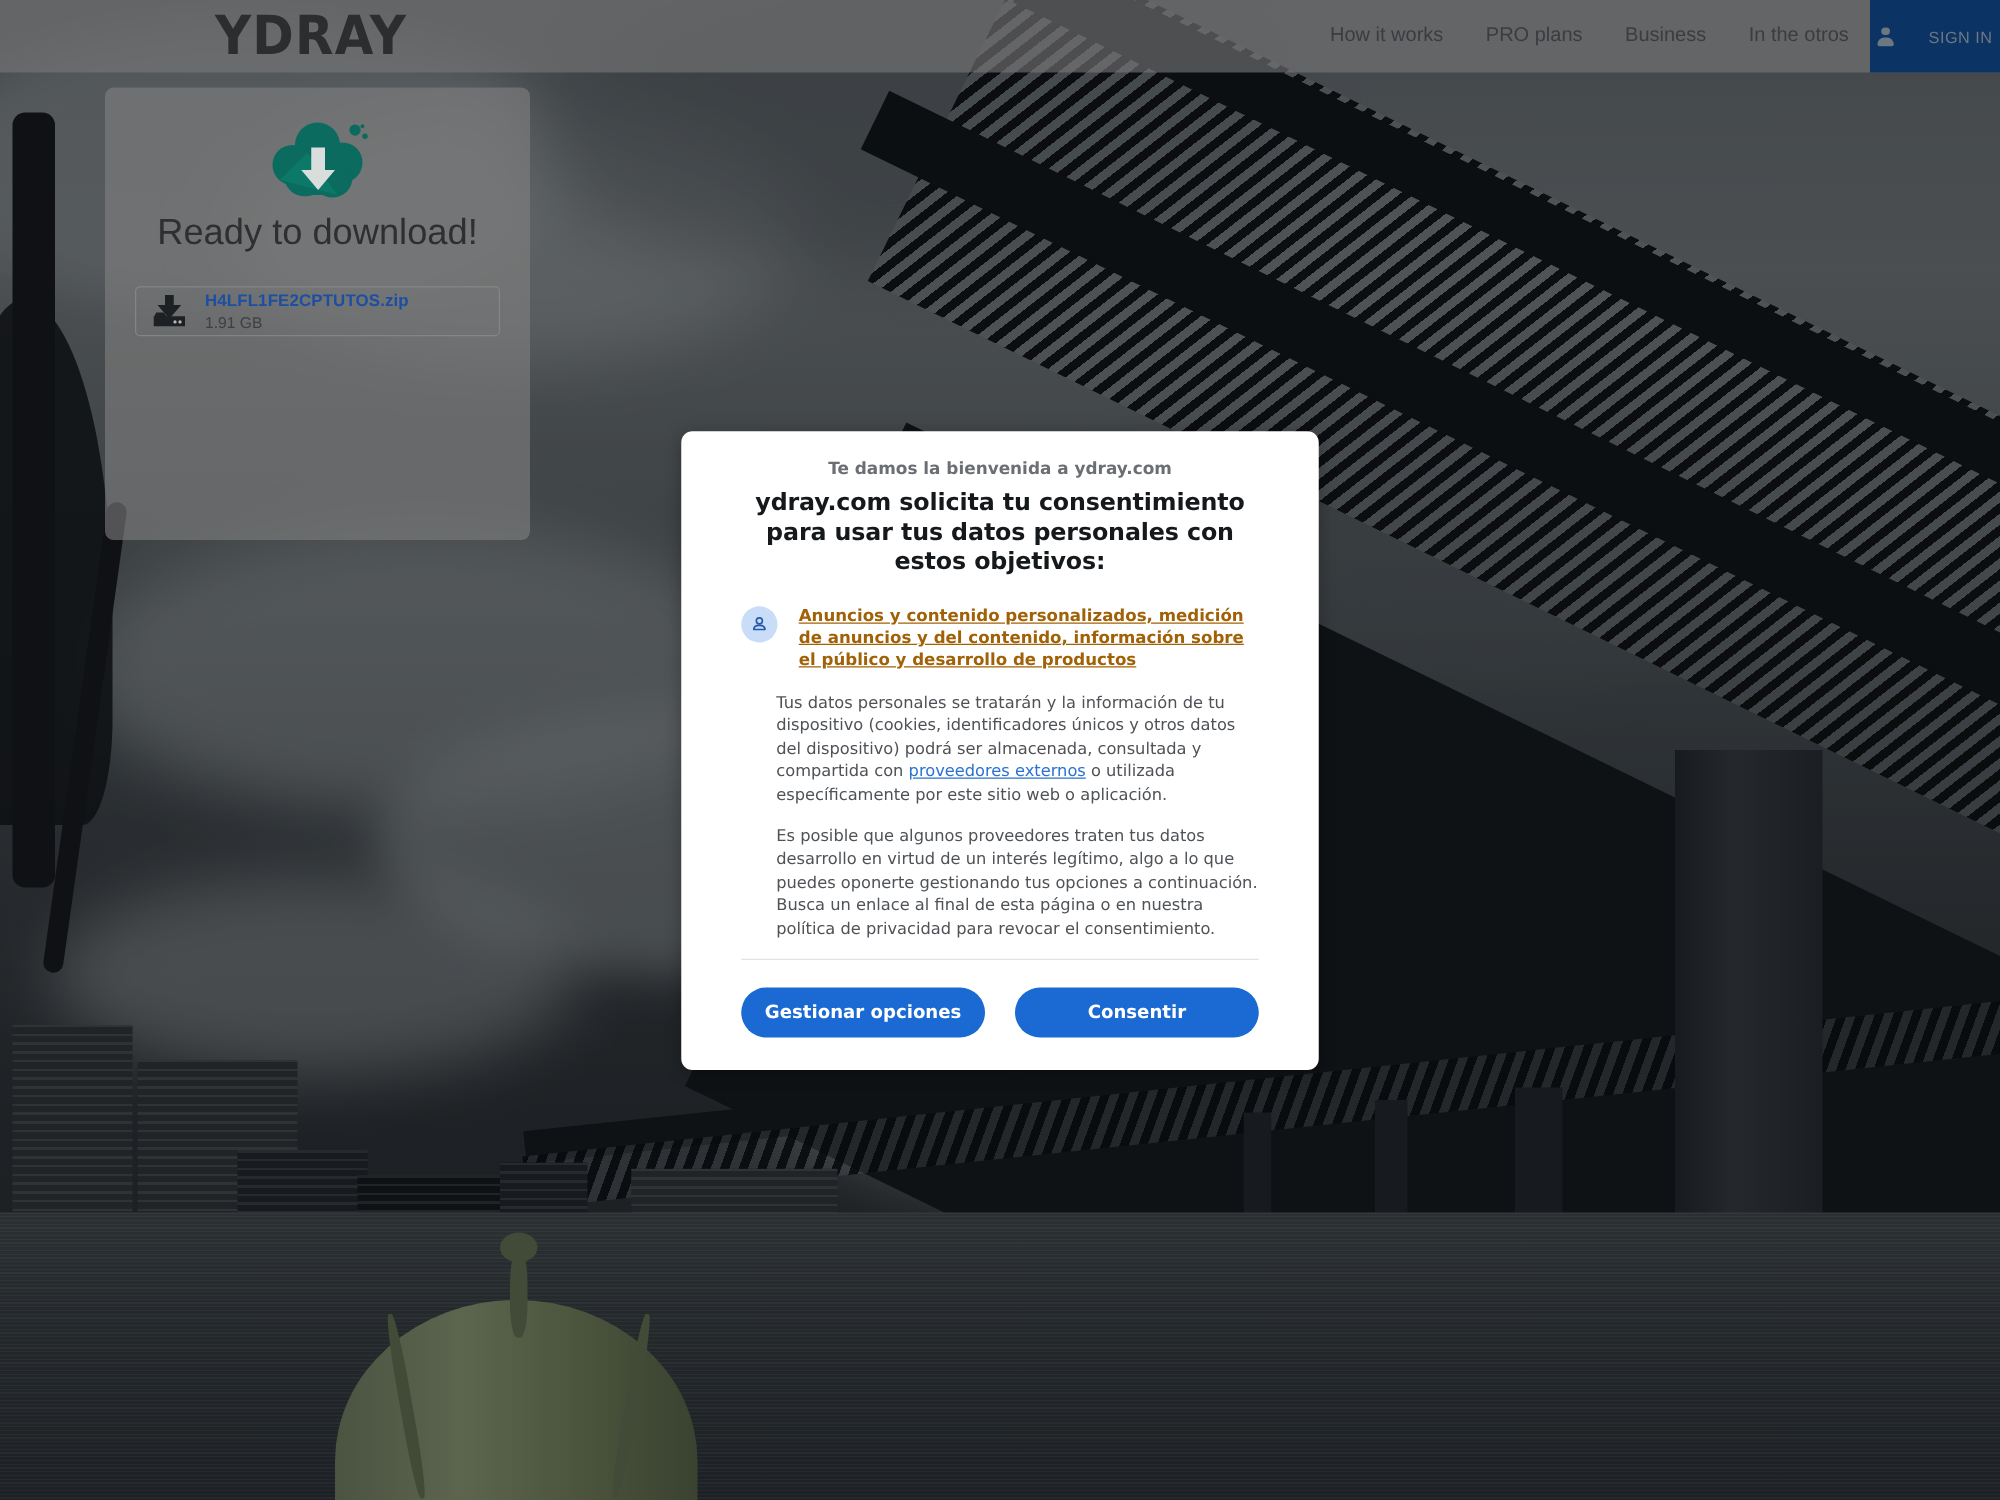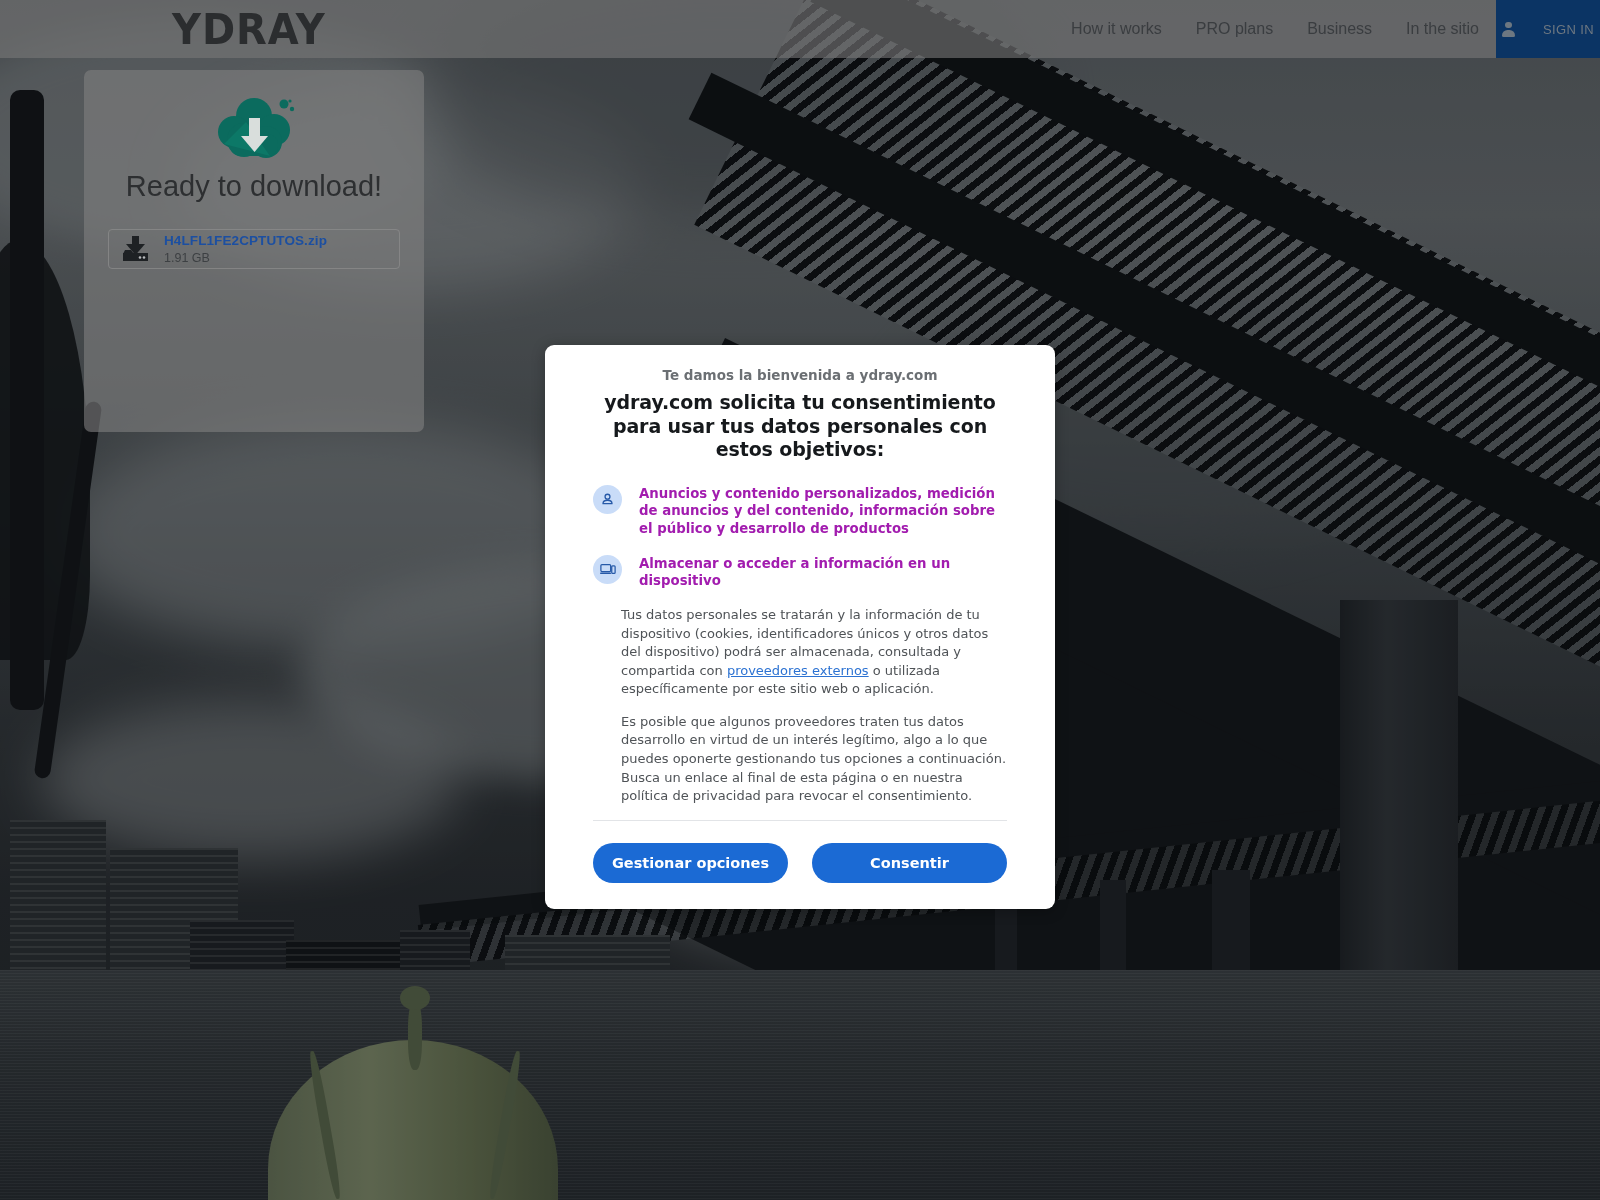--- a/index.html
+++ b/index.html
@@ -192,24 +192,25 @@
     width: 29px; height: 29px; flex: none;
     border-radius: 50%;
     background: #c9dcf8;
     display: flex; align-items: center; justify-content: center;
     margin-top: 1px;
   }
   .purpose-icon.hollow { background: #fff; border: 1px solid #d3d6da; }
   .purpose-text {
     margin-left: 17px;
     font-size: 13.3px;
-    color: #a21caf;
+    color: #a16207;
     line-height: 1.33;
     font-weight: 600;
     padding-top: 1px;
+    text-decoration: underline;
   }
   .purpose-row.more { margin-bottom: 18px; align-items: center; cursor: pointer; }
   .purpose-row.more .purpose-text { font-weight: 600; font-size: 13.5px; padding-top: 0; }
 
   .consent-para {
     font-size: 13px;
     color: #4f5357;
     line-height: 1.43;
     margin-bottom: 14px;
     margin-left: 28px;
@@ -301,21 +302,21 @@
 
   <div class="bg-dim"></div>
 </div>
 
 <div id="header">
   <div id="logo">YDRAY</div>
   <nav id="nav">
     <a class="nav-link" href="#">How it works</a>
     <a class="nav-link" href="#">PRO plans</a>
     <a class="nav-link" href="#">Business</a>
-    <a class="nav-link" href="#">In the sitio</a>
+    <a class="nav-link" href="#">In the otros</a>
     <div id="signin">
       <span class="person-glyph"></span>
       <span class="lbl">SIGN IN</span>
     </div>
   </nav>
 </div>
 
 <div id="download-card">
   <svg id="cloud-icon" viewBox="0 0 88 72">
     <g fill="#0b6b5e">
@@ -368,30 +369,20 @@
   <div class="purpose-row">
     <span class="purpose-icon">
       <svg width="15" height="15" viewBox="0 0 16 16">
         <circle cx="8" cy="5" r="2.6" fill="none" stroke="#2659a8" stroke-width="1.4"></circle>
         <path d="M3.2 12.4 C3.2 9.9 5.4 8.8 8 8.8 C10.6 8.8 12.8 9.9 12.8 12.4 Z" fill="none" stroke="#2659a8" stroke-width="1.4" stroke-linejoin="round"></path>
       </svg>
     </span>
     <span class="purpose-text">Anuncios y contenido personalizados, medición de anuncios y del contenido, información sobre el público y desarrollo de productos</span>
   </div>
 
-  <div class="purpose-row">
-    <span class="purpose-icon">
-      <svg width="16" height="14" viewBox="0 0 18 14">
-        <rect x="1" y="2" width="11" height="8" rx="1.2" fill="none" stroke="#2659a8" stroke-width="1.4"></rect>
-        <rect x="13.2" y="3.5" width="3.8" height="8.5" rx="1" fill="none" stroke="#2659a8" stroke-width="1.4"></rect>
-        <rect x="0" y="11" width="12.5" height="1.6" rx=".8" fill="#2659a8"></rect>
-      </svg>
-    </span>
-    <span class="purpose-text">Almacenar o acceder a información en un dispositivo</span>
-  </div>
 
 
   <p class="consent-para"><span>Tus datos personales se tratarán y la información de tu dispositivo (cookies, identificadores únicos y otros datos del dispositivo) podrá ser almacenada, consultada y compartida con </span><a href="#">proveedores externos</a><span> o utilizada específicamente por este sitio web o aplicación.</span></p>
 
   <p class="consent-para">Es posible que algunos proveedores traten tus datos desarrollo en virtud de un interés legítimo, algo a lo que puedes oponerte gestionando tus opciones a continuación. Busca un enlace al final de esta página o en nuestra política de privacidad para revocar el consentimiento.</p>
 
   <div id="consent-divider"></div>
 
   <div id="consent-actions">
     <button class="consent-btn">Gestionar opciones</button>

